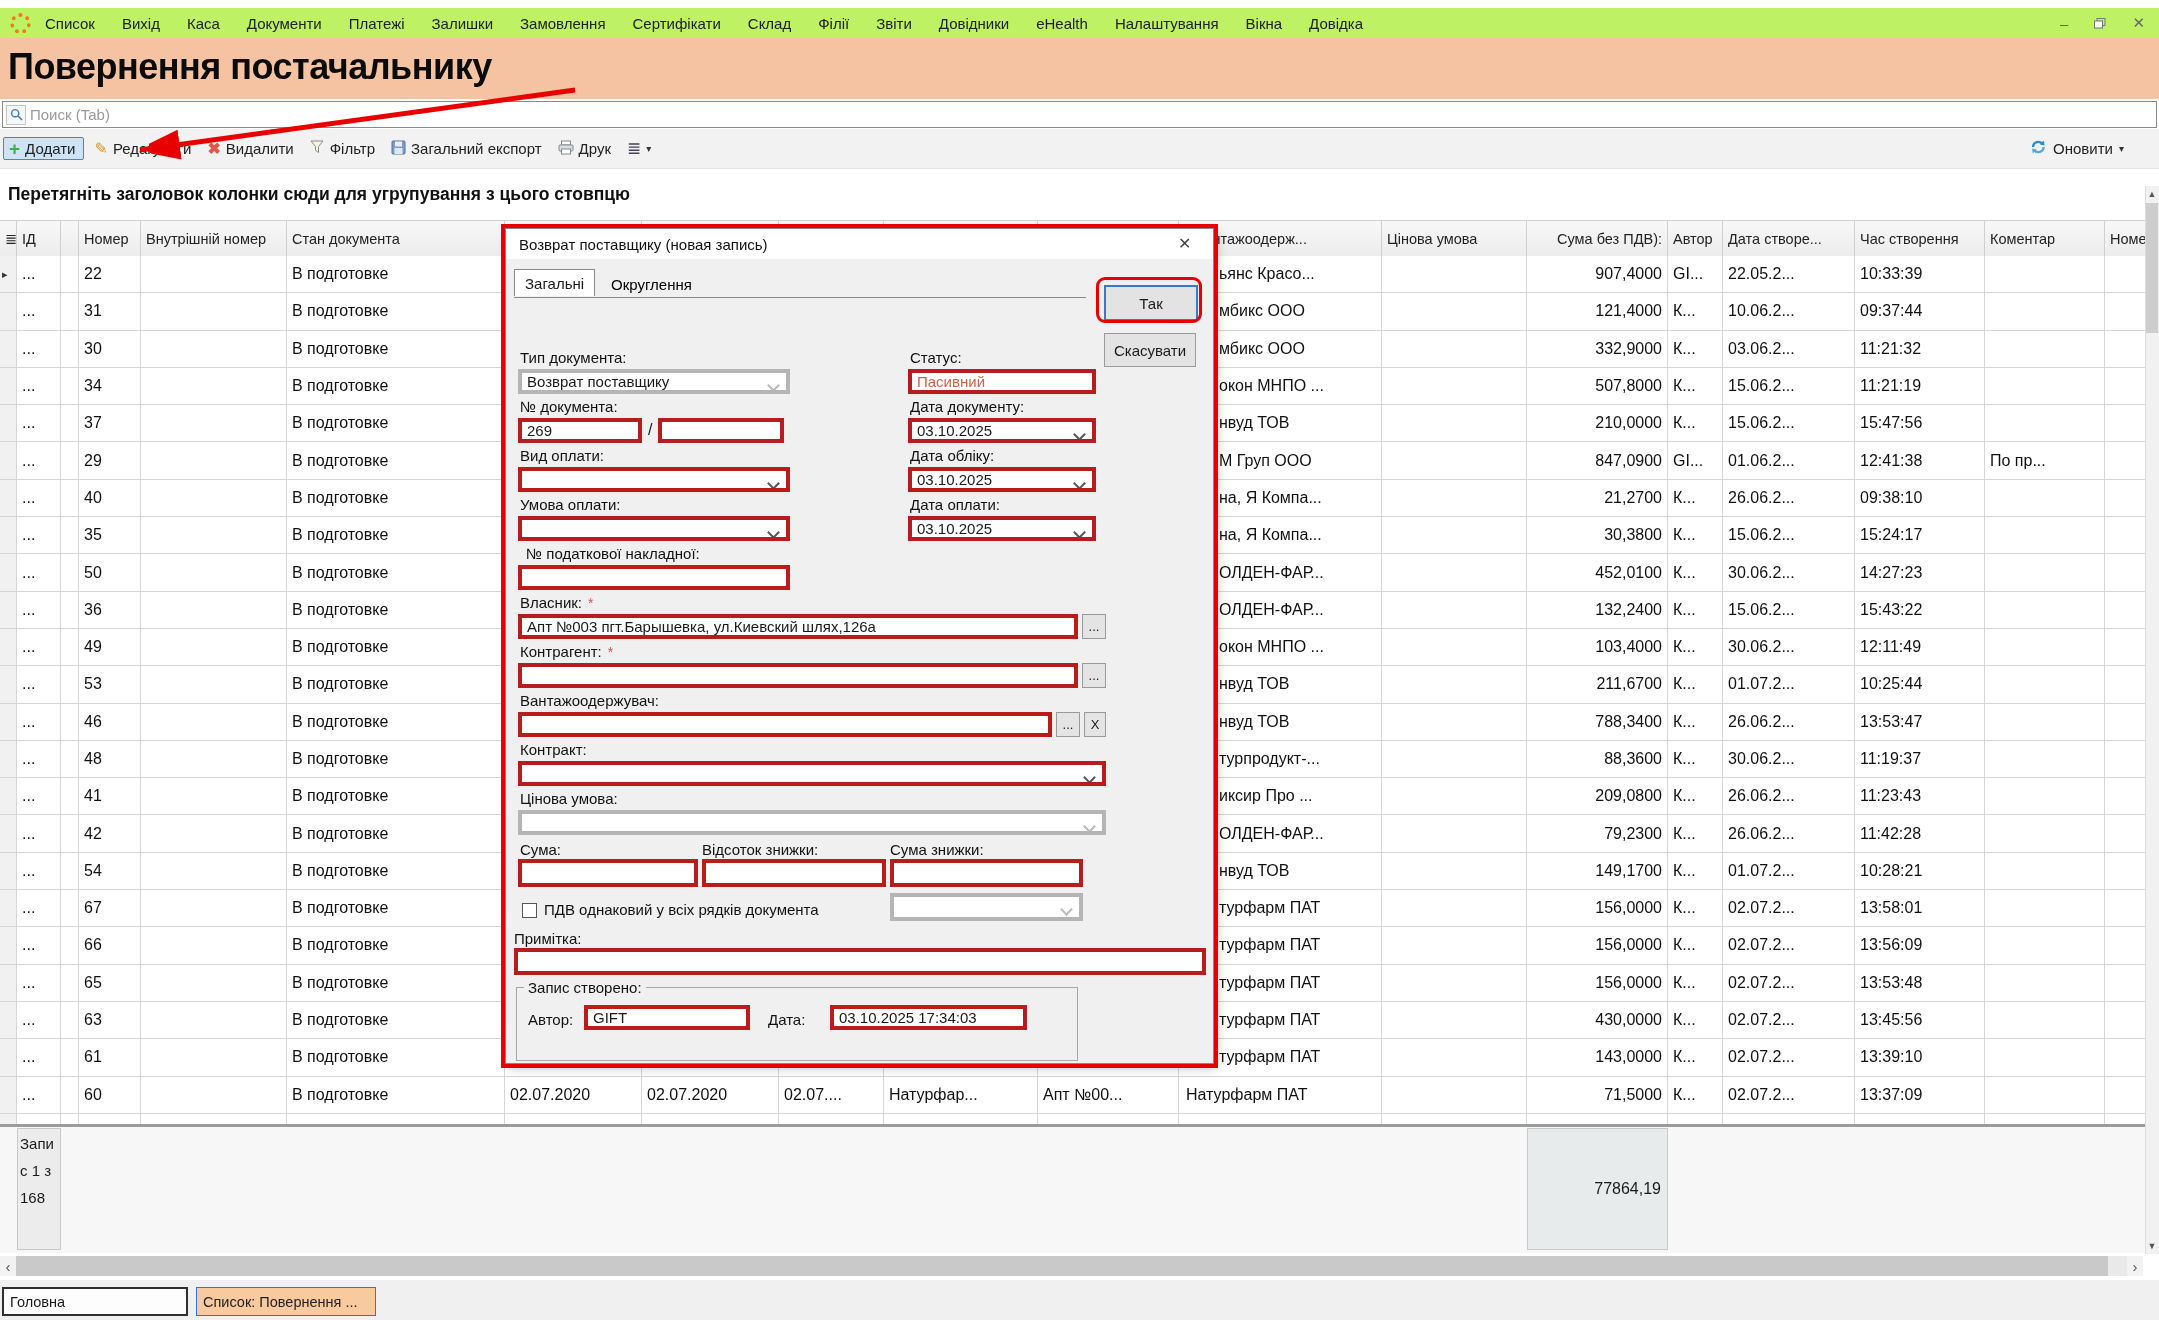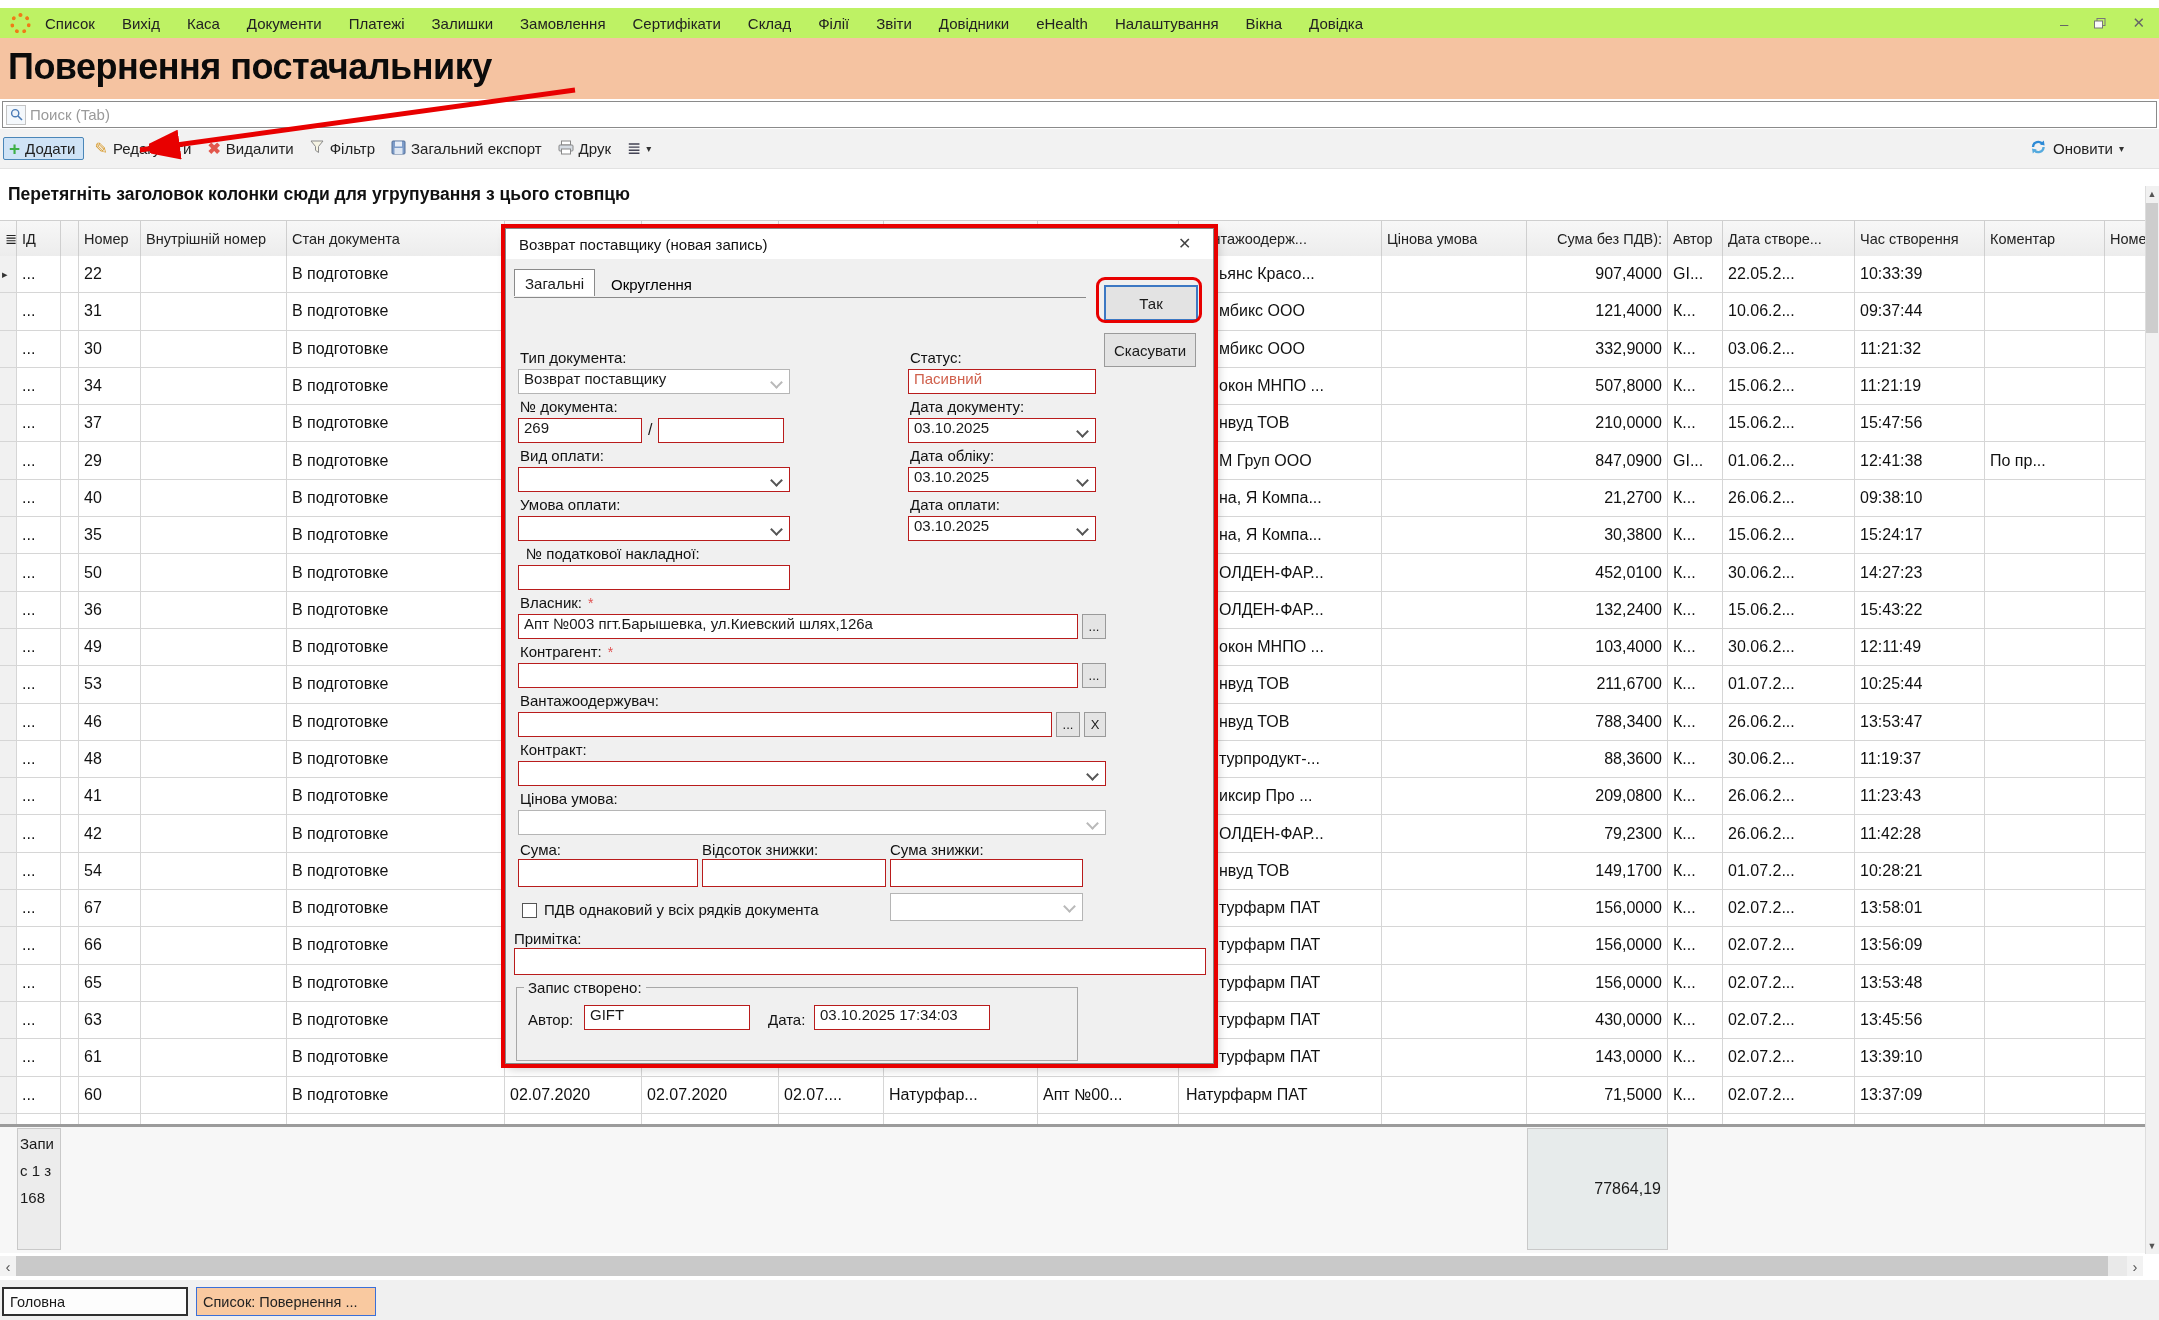--- a/index.html
+++ b/index.html
@@ -68,21 +68,21 @@
   #dlg-close{position:absolute;left:672px;top:5px;font-size:16px;color:#444;}
   .dtab{position:absolute;height:26px;font-size:15px;display:flex;align-items:center;padding:0 10px;}
   #dtab1{left:8px;top:40px;background:#fff;border:1px solid #8a8a8a;border-bottom:none;z-index:2;}
   #dtab2{left:95px;top:42px;color:#000000;}
   #tabline{position:absolute;left:8px;top:68px;width:572px;border-top:1px solid #8a8a8a;}
   .dbtn{position:absolute;left:598px;width:90px;height:32px;background:#e3e3e3;border:1px solid #9a9a9a;display:flex;align-items:center;justify-content:center;font-size:15px;}
   #btn-ok{top:56px;border:2px solid #3c78c3;}
   #btn-cancel{top:104px;}
   .dlabel{position:absolute;font-size:15px;color:#111;white-space:nowrap;}
   .req{color:#e05050;margin-left:6px;font-size:14px;}
-  .inp{position:absolute;height:25px;background:#fff;border:1px solid #b91c1c;box-sizing:border-box;font-size:15px;display:flex;align-items:flex-start;padding:0 5px;overflow:hidden;white-space:nowrap;}
+  .inp{position:absolute;height:25px;background:#fff;border:4px solid #b91c1c;box-sizing:border-box;font-size:15px;display:flex;align-items:flex-end;padding:0 5px;overflow:hidden;white-space:nowrap;}
   .chev{position:absolute;right:8px;top:8px;width:7px;height:7px;border-right:2px solid #555;border-bottom:2px solid #555;transform:rotate(45deg);}
   .inp.dis{border-color:#b5b5b5;}
   .inp.dis .chev{border-color:#b9b9b9;}
   .browse{position:absolute;width:24px;height:25px;background:#e4e4e4;border:1px solid #9a9a9a;box-sizing:border-box;display:flex;align-items:center;justify-content:center;font-size:13px;}
   #statusval{color:#d0604c;}
   .slash{position:absolute;font-size:16px;}
   #chkbox{position:absolute;left:16px;top:674px;width:13px;height:13px;background:#fff;border:1px solid #555;}
   #groupbox{position:absolute;left:10px;top:758px;width:560px;height:72px;border:1px solid #a8a8a8;}
   #gblegend{position:absolute;left:18px;top:750px;background:#f0f0f0;padding:0 4px;font-size:15px;}
   
@@ -865,21 +865,21 @@
       <span></span>
     </div>
 
   <div id="groupbox"></div>
   <div id="gblegend" class="dlabel" style="left:18px;top:750px">Запис створено:</div>
   <div class="dlabel" style="left:22px;top:782px">Автор:</div>
   <div class="inp" style="left:78px;top:776px;width:166px">
       <span>GIFT</span>
     </div>
   <div class="dlabel" style="left:262px;top:782px">Дата:</div>
-  <div class="inp" style="left:308px;top:776px;width:176px">
+  <div class="inp" style="left:324px;top:776px;width:197px">
       <span>03.10.2025 17:34:03</span>
     </div>
 </div>
 
 <div id="annot-dlg" class="abs"></div>
 <div id="annot-ok" class="abs"></div>
 <svg id="annot-arrow" class="abs" width="2159" height="1320">
   <defs>
     <marker id="ah" markerWidth="6" markerHeight="6" refX="8" refY="3" orient="auto">
       <path d="M0,0 L9,3 L0,6 z" fill="#e80000"></path>

